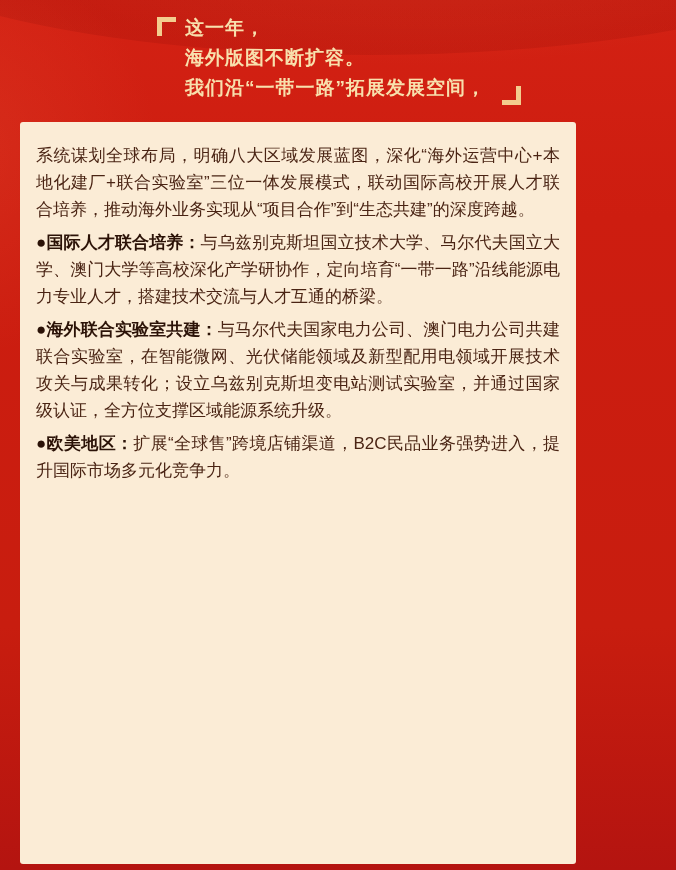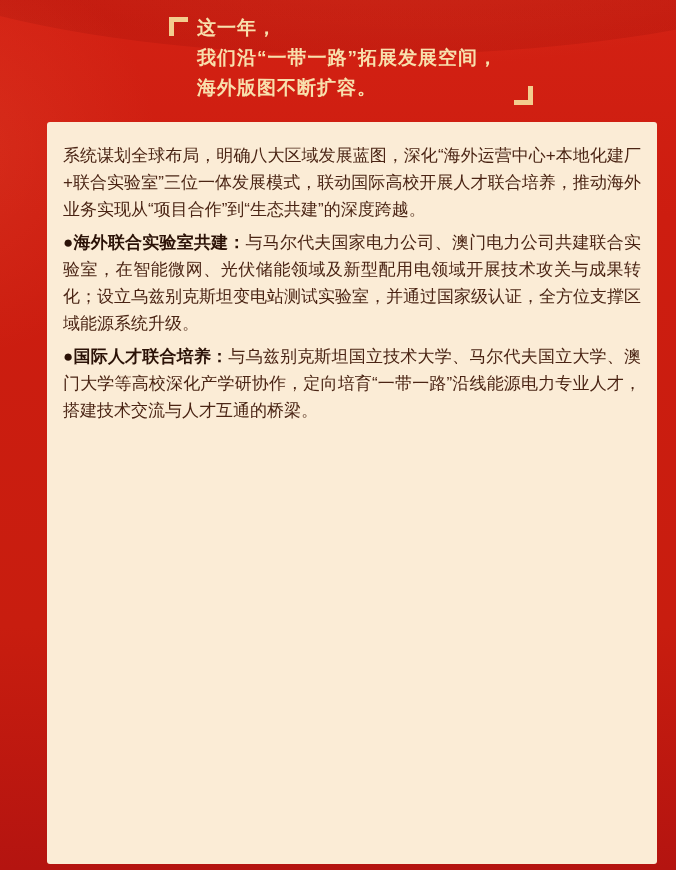--- a/index.html
+++ b/index.html
@@ -17,31 +17,31 @@
   .wave-top {
     position:absolute; left:-180px; top:-245px; width:1100px; height:300px;
     border-radius:50%;
     background:linear-gradient(180deg, rgba(140,10,5,0.30), rgba(140,10,5,0.18));
   }
   .wave-side {
     position:absolute; left:-260px; top:-60px; width:420px; height:420px;
     border-radius:50%;
     background:radial-gradient(circle, rgba(255,120,80,0.16), rgba(255,120,80,0) 70%);
   }
-  .banner { position:absolute; left:16px; top:0; width:632px; height:122px;padding-left:25px; }
+  .banner { position:absolute; left:4px; top:0; width:632px; height:122px;padding-left:25px; }
   .bracket { position:absolute; width:14px; height:14px; }
   .bracket.open  { left:153px; top:17px;  border-left:5px solid #f3cd8e; border-top:5px solid #f3cd8e; }
   .bracket.close { left:498px; top:86px;  border-right:5px solid #f3cd8e; border-bottom:5px solid #f3cd8e; }
   .quote {
     position:absolute; left:181px; top:13px;
     font-size:19px; font-weight:bold; color:#f8e0ad;
     line-height:30px; letter-spacing:1px;
   }
   .card {
-    position:absolute; left:47px; top:122px; width:610px; height:742px;
+    position:absolute; left:20px; top:122px; width:556px; height:742px;
     background:#fbecd6; border-radius:3px;
     padding:20px 16px 0 16px; box-sizing:border-box; overflow:hidden;
   }
   .card p {
     margin:0 0 6px 0;
     font-size:17px; line-height:27px; color:#4a2414;
     text-align:justify; text-justify:inter-ideograph;
   }
   .card p .head { font-weight:bold; color:#2b1207; }
 </style>
@@ -49,31 +49,32 @@
 <body>
 
 <div class="page">
   <div class="wave-top"></div>
   <div class="wave-side"></div>
 
   <div class="banner">
     <span class="bracket open"></span>
     <div class="quote">
       <div>这一年，</div>
+      <div>海外版图不断扩容。</div>
       <div>我们沿“一带一路”拓展发展空间，</div>
-      <div>海外版图不断扩容。</div>
     </div>
     <span class="bracket close"></span>
   </div>
 
   <div class="card">
     <p>系统谋划全球布局，明确八大区域发展蓝图，深化“海外运营中心+本地化建厂+联合实验室”三位一体发展模式，联动国际高校开展人才联合培养，推动海外业务实现从“项目合作”到“生态共建”的深度跨越。</p>
 
+    <p><span class="head">●国际人才联合培养：</span><span>与乌兹别克斯坦国立技术大学、马尔代夫国立大学、澳门大学等高校深化产学研协作，定向培育“一带一路”沿线能源电力专业人才，搭建技术交流与人才互通的桥梁。</span></p>
+
     <p><span class="head">●海外联合实验室共建：</span><span>与马尔代夫国家电力公司、澳门电力公司共建联合实验室，在智能微网、光伏储能领域及新型配用电领域开展技术攻关与成果转化；设立乌兹别克斯坦变电站测试实验室，并通过国家级认证，全方位支撑区域能源系统升级。</span></p>
-
-    <p><span class="head">●国际人才联合培养：</span><span>与乌兹别克斯坦国立技术大学、马尔代夫国立大学、澳门大学等高校深化产学研协作，定向培育“一带一路”沿线能源电力专业人才，搭建技术交流与人才互通的桥梁。</span></p>
 
 
 
 
 
+    <p><span class="head">●欧美地区：</span><span>扩展“全球售”跨境店铺渠道，B2C民品业务强势进入，提升国际市场多元化竞争力。</span></p>
   </div>
 </div>
 
 </body></html>

